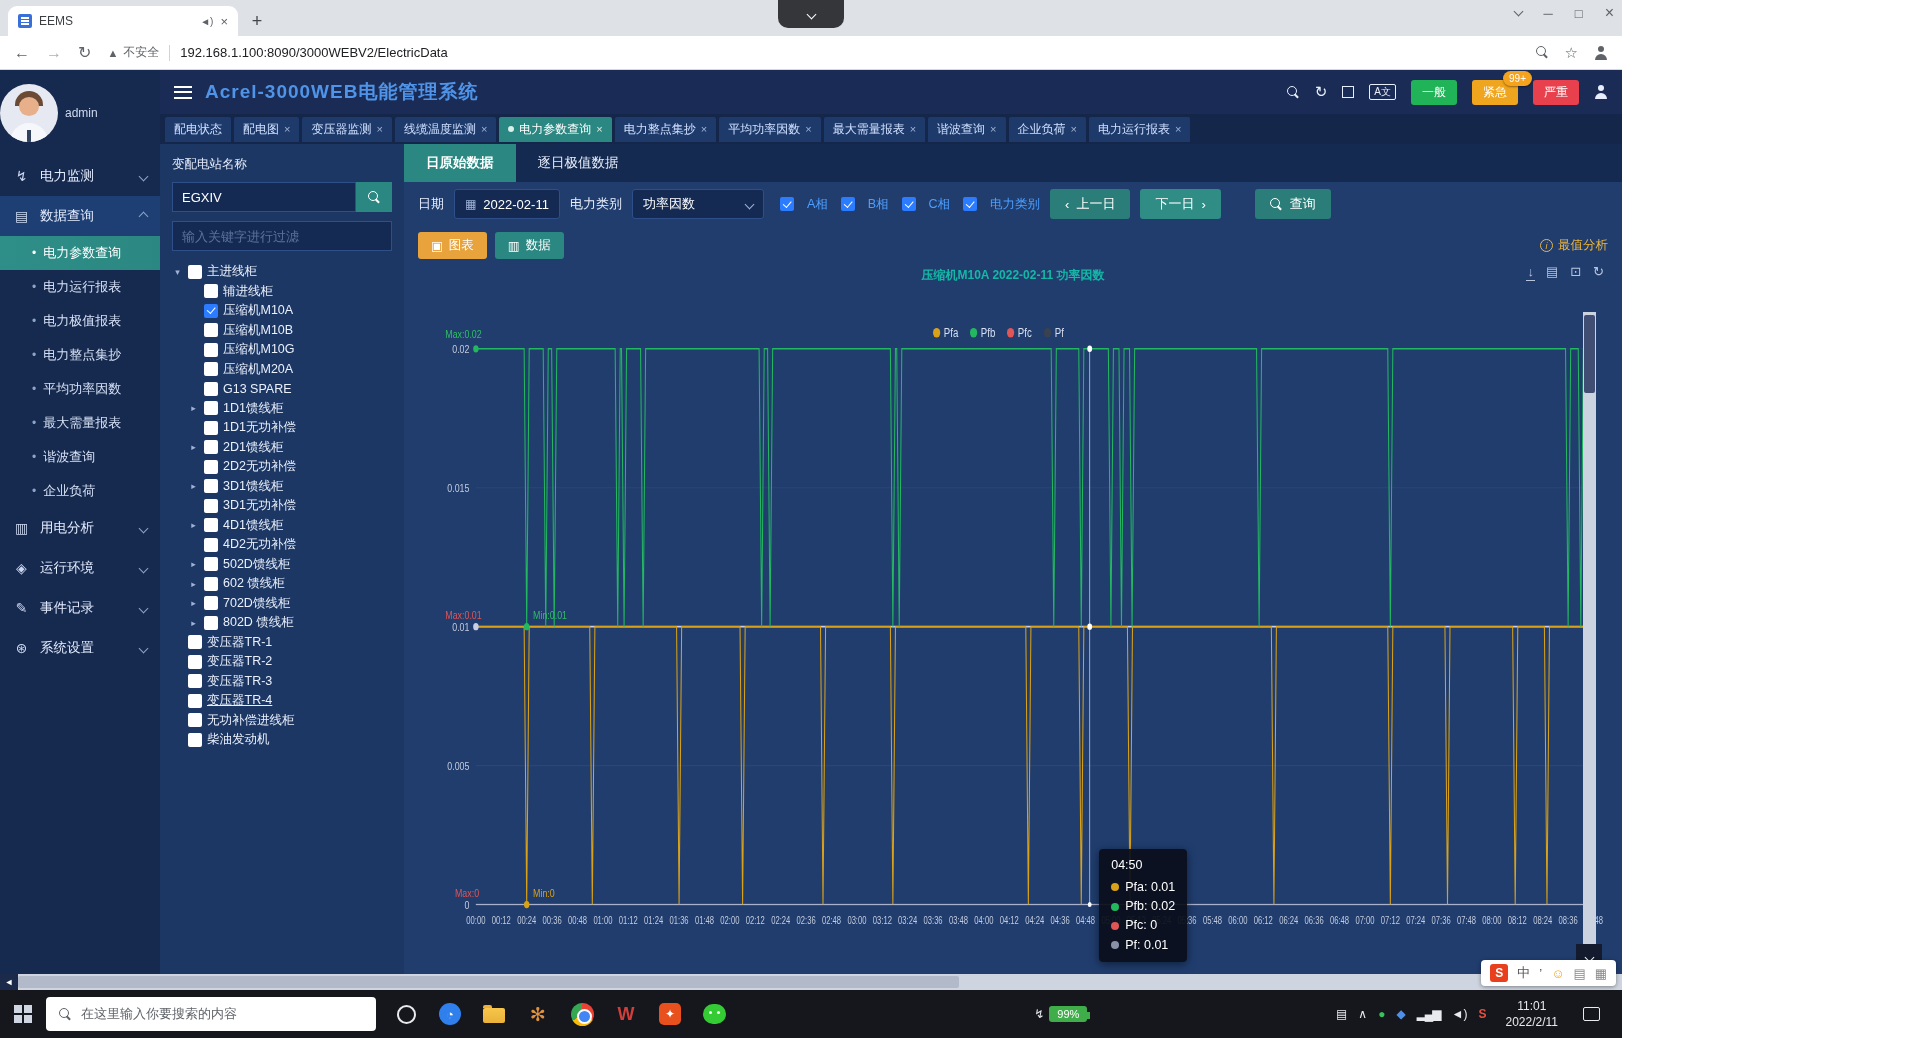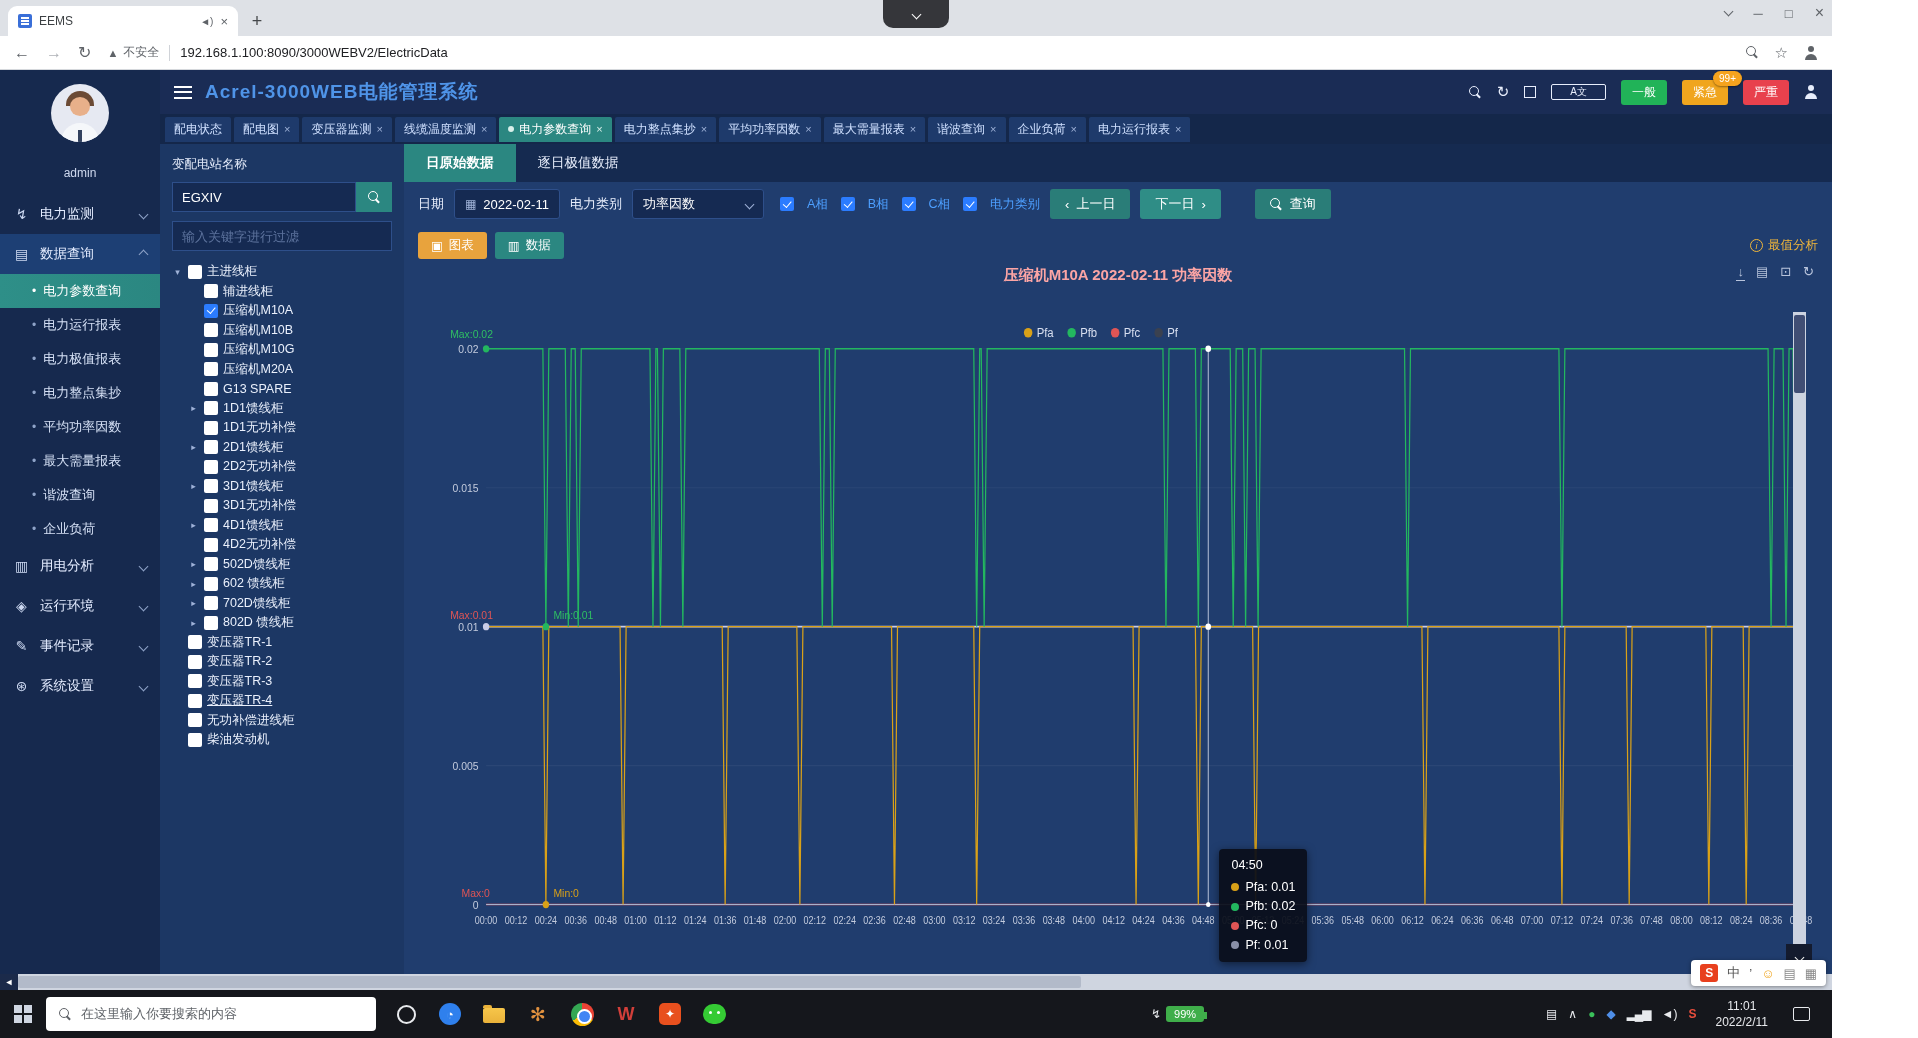--- a/index.html
+++ b/index.html
@@ -1,17 +1,17 @@
 <!DOCTYPE html>
 <html><head>
 <meta charset="utf-8">
 <style>
 *{box-sizing:border-box;margin:0;padding:0}
 html,body{width:1918px;height:1038px;overflow:hidden;font-family:"Liberation Sans","DejaVu Sans",sans-serif}
-.screen{width:1832px;height:1038px;display:flex;flex-direction:column;background:#000}
+.screen{width:1622px;height:1038px;display:flex;flex-direction:column;background:#000}
 
 .tabstrip{height:36px;background:#dee1e6;display:flex;align-items:flex-end;position:relative;padding-left:8px}
 .btab{width:230px;height:30px;background:#fff;border-radius:9px 9px 0 0;display:flex;align-items:center;gap:7px;padding:0 10px;font-size:12px;color:#3c4043}
 .fav{width:14px;height:14px;background:#3a6fd8;border-radius:2px;position:relative;flex:none}
 .fav::after{content:"";position:absolute;left:3px;top:3px;right:3px;height:1.5px;background:#fff;box-shadow:0 3px 0 #fff,0 6px 0 #fff}
 .btab .title{flex:1;white-space:nowrap;overflow:hidden}
 .glyph-s{font-size:10px;color:#5f6368}
 .newtab{width:26px;height:26px;display:flex;align-items:center;justify-content:center;font-size:18px;color:#44474a;margin-left:6px;margin-bottom:2px}
 .media-notch{position:absolute;left:50%;transform:translateX(-50%);top:0;width:66px;height:28px;background:#35363a;border-radius:0 0 10px 10px;display:flex;align-items:center;justify-content:center;color:#fff}
 .winctl{position:absolute;right:8px;top:4px;display:flex;gap:22px;color:#5f6368;font-size:13px;align-items:center}
@@ -27,21 +27,21 @@
 .chev.up{transform:rotate(-135deg)}
 .mag{position:relative;width:13px;height:13px;display:inline-block}
 .mag::before{content:"";position:absolute;width:8px;height:8px;border:1.6px solid currentColor;border-radius:50%;left:0;top:0}
 .mag::after{content:"";position:absolute;width:5px;height:1.6px;background:currentColor;transform:rotate(45deg);left:7px;top:9px}
 .person{width:14px;height:14px;position:relative;display:inline-block}
 .person::before{content:"";position:absolute;width:6px;height:6px;border-radius:50%;background:currentColor;left:4px;top:0}
 .person::after{content:"";position:absolute;width:12px;height:6px;border-radius:6px 6px 0 0;background:currentColor;left:1px;bottom:0}
 
 .app-root{flex:1;display:flex;min-height:0;background:#1f3a68}
 .sidebar{width:160px;background:#16294e;color:#dfe8ff;display:flex;flex-direction:column;flex:none}
-.avatar-wrap{padding:14px 0 6px;display:flex;flex-direction:column;align-items:center;gap:24px}
+.avatar-wrap{padding:14px 0 6px;display:flex;flex-direction:row;align-items:center;gap:7px}
 .avatar{width:58px;height:58px;border-radius:50%;background:#e6e9f2;position:relative;overflow:hidden}
 .avatar .hair{position:absolute;top:7px;left:15px;width:28px;height:15px;background:#6b4a35;border-radius:14px 14px 0 0}
 .avatar .face{position:absolute;top:13px;left:19px;width:20px;height:19px;background:#e8b08a;border-radius:50%}
 .avatar .torso{position:absolute;bottom:-3px;left:10px;width:38px;height:22px;background:#f5f7fa;border-radius:19px 19px 0 0}
 .avatar .tie{position:absolute;bottom:0;left:27px;width:4px;height:12px;background:#32415e}
 .user-name{font-size:12px;color:#cfd9ef}
 .menu{flex:1;margin-top:8px;overflow:hidden}
 .mi{height:40px;display:flex;align-items:center;padding:0 13px;gap:10px;font-size:13.5px;color:#e4ecff}
 .mi .ic{width:17px;text-align:center;font-size:14px;color:#cdd9f2}
 .mi .chevs{margin-left:auto;color:#8fa3c8}
@@ -50,21 +50,21 @@
 .subitem::before{content:"•";color:#8fa3c8;font-size:12px}
 .subitem.active{background:linear-gradient(90deg,#2e8f88,#2b8781);color:#fff}
 .subitem.active::before{color:#fff}
 .right-col{flex:1;display:flex;flex-direction:column;min-width:0}
 .app-header{height:44px;background:#1a2c55;display:flex;align-items:center;padding:0 14px;gap:13px;flex:none}
 .burger{width:18px;height:13px;border-top:2px solid #fff;border-bottom:2px solid #fff;position:relative}
 .burger::after{content:"";position:absolute;left:0;right:0;top:3.5px;height:2px;background:#fff}
 .app-title{font-size:19px;font-weight:bold;color:#4f94e8;letter-spacing:1px}
 .hdr-right{margin-left:auto;display:flex;align-items:center;gap:15px;color:#e8eefc}
 .fsi{width:12px;height:12px;border:1.6px solid currentColor;display:inline-block}
-.transl{min-width:20px;height:16px;border:1.3px solid currentColor;border-radius:2px;font-size:10px;display:inline-flex;align-items:center;justify-content:center;padding:0 18px}
+.transl{min-width:20px;height:16px;border:1.3px solid currentColor;border-radius:2px;font-size:10px;display:inline-flex;align-items:center;justify-content:center;padding:0 4px}
 .badge{border-radius:3px;padding:4px 11px;font-size:12px;color:#fff;position:relative}
 .badge .cnt{position:absolute;top:-9px;right:-14px;background:#f5a31e;border:1px solid #fff0;border-radius:9px;font-size:10px;padding:1px 5px;color:#fff;box-shadow:0 1px 2px rgba(0,0,0,.4)}
 .tab-bar{height:30px;background:#14274a;display:flex;align-items:center;padding:0 5px;gap:3px;flex:none}
 .ttab{height:25px;background:#1e3a6b;color:#cfe0ff;font-size:12px;padding:0 9px;display:flex;align-items:center;gap:5px;border-radius:2px 2px 0 0;white-space:nowrap}
 .ttab.active{background:#2b8781;color:#fff}
 .ttab .dot{width:6px;height:6px;border-radius:50%;background:#d8f0ea}
 .ttab .x{font-size:11px;color:#9fb2d8}
 .ttab.active .x{color:#d8efe9}
 .content-row{flex:1;display:flex;min-height:0}
 
@@ -94,21 +94,21 @@
 .btn{height:30px;padding:0 15px;background:#2a7d78;color:#fff;border-radius:3px;display:flex;align-items:center;gap:7px;font-size:13px;border:none}
 .btn.next{background:#2f8d86}
 .chart-card{flex:1;display:flex;flex-direction:column;padding:3px 14px 0;min-height:0}
 .view-row{height:33px;display:flex;align-items:center;gap:8px}
 .vbtn{height:27px;padding:0 13px;border-radius:3px;color:#fff;display:flex;align-items:center;gap:6px;font-size:12.5px}
 .vbtn.chart{background:#e8a33d}
 .vbtn.data{background:#2b8781}
 .analysis{margin-left:auto;color:#f0b63a;font-size:12.5px;display:flex;align-items:center;gap:5px}
 .info-i{width:13px;height:13px;border:1.2px solid currentColor;border-radius:50%;display:inline-flex;align-items:center;justify-content:center;font-size:9px;font-style:italic}
 .title-row{height:26px;position:relative;display:flex;align-items:center;justify-content:center;flex:none}
-.chart-title{font-size:15px;font-weight:bold;color:#fca5a5}
+.chart-title{font-size:12px;font-weight:bold;color:#14b8a6}
 .toolbox{position:absolute;right:4px;top:2px;display:flex;gap:12px;color:#b8c4dc;font-size:13px;align-items:center}
 .dl-ic{position:relative;display:inline-block;line-height:1}
 .dl-ic::after{content:"";position:absolute;left:-1px;right:-1px;bottom:-3px;height:1.5px;background:currentColor}
 .chart-container{flex:1;position:relative;min-height:0;margin-top:2px}
 .chart-container svg{position:absolute;inset:0;width:100%;height:100%}
 .ctooltip{position:absolute;left:57%;bottom:12px;background:rgba(10,14,26,.93);border-radius:4px;padding:7px 12px;color:#fff;font-size:12.5px;line-height:1.55;white-space:nowrap;box-shadow:0 2px 8px rgba(0,0,0,.5)}
 .ctooltip .rowt{display:flex;align-items:center;gap:6px}
 .ctooltip .dot2{width:8px;height:8px;border-radius:50%;flex:none}
 
 .vscroll{position:absolute;right:26px;top:168px;bottom:6px;width:13px;background:#ccd3e0}

